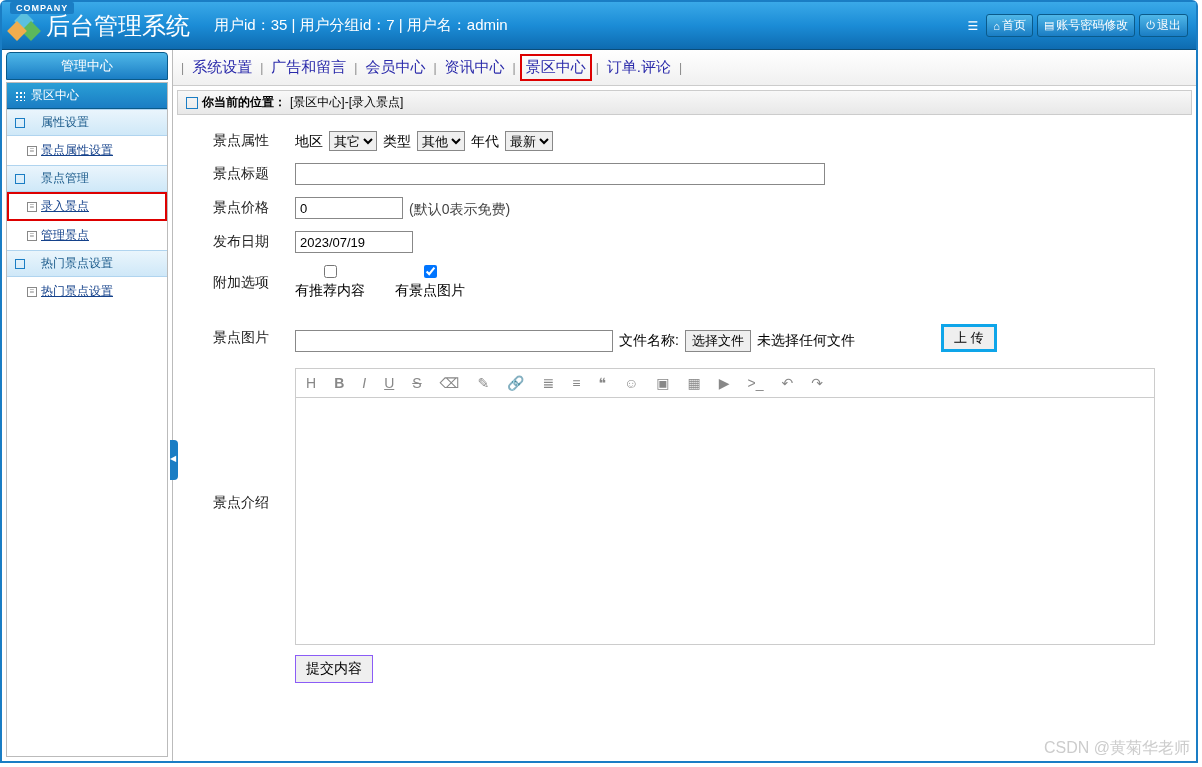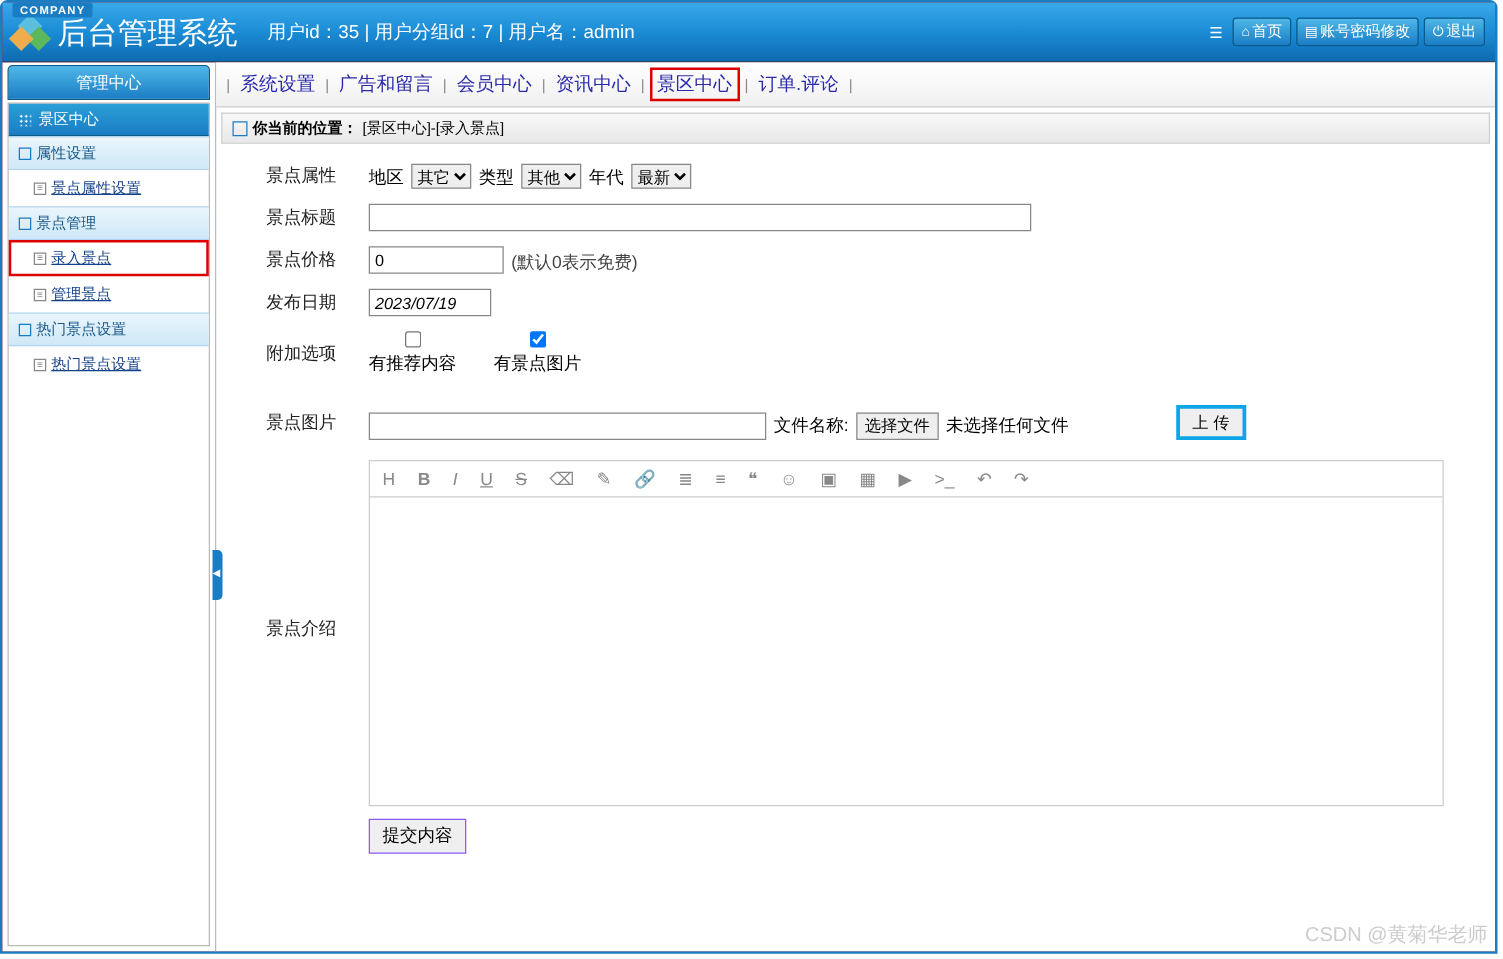--- a/index.html
+++ b/index.html
@@ -1,18 +1,18 @@
 <!DOCTYPE html>
 <html><head>
 <meta charset="utf-8">
 <style>
 * { margin: 0; padding: 0; box-sizing: border-box; }
 body { font-family: Arial, "Microsoft YaHei", sans-serif; font-size: 12px; background: #fff; width: 1202px; height: 767px; overflow: hidden; position: relative; }
 
-.window-frame { border: 2px solid #1a7dc4; width: 1198px; height: 763px; background: #b91c1c; border-radius: 6px 6px 0 0; display: flex; flex-direction: column; }
+.window-frame { border: 2px solid #1a7dc4; width: 1198px; height: 763px; background: #0f766e; border-radius: 6px 6px 0 0; display: flex; flex-direction: column; }
 
 .company-badge { position: absolute; top: 2px; left: 10px; background: #1a7dc4; color: #fff; font-size: 9px; font-weight: bold; padding: 1px 6px; border-radius: 2px; z-index: 10; letter-spacing: 1px; }
 
 .header-bar { background: linear-gradient(to bottom, #3aa9e8 0%, #1b8cd6 50%, #0e6bb0 100%); height: 48px; display: flex; align-items: center; padding: 0 8px; border-bottom: 1px solid #0a4d7a; }
 .logo-icon { width: 28px; height: 28px; margin-right: 8px; position: relative; margin-top: 4px; }
 .logo-icon::before { content: ""; position: absolute; width: 14px; height: 14px; background: #5bc0de; top: 0; left: 7px; transform: rotate(45deg); }
 .logo-icon::after { content: ""; position: absolute; width: 14px; height: 14px; background: #f0ad4e; top: 10px; left: 0; transform: rotate(45deg); }
 .logo-icon span { position: absolute; width: 14px; height: 14px; background: #5cb85c; top: 10px; left: 14px; transform: rotate(45deg); }
 .system-title { font-size: 24px; color: #fff; font-weight: normal; margin-right: 24px; }
 .user-info { color: #fff; font-size: 15px; }
@@ -21,21 +21,21 @@
 .header-btn .icn { font-size: 11px; }
 .header-icon-small { color: #fff; font-size: 12px; margin-right: 4px; }
 
 .main-area { flex: 1; display: flex; background: #fff; }
 
 .sidebar-wrap { width: 170px; display: flex; flex-direction: column; }
 .sidebar-header { background: linear-gradient(to bottom, #4fb7e8, #1a7dc4); color: #fff; text-align: center; padding: 4px 0; font-size: 13px; border: 1px solid #0a5a8a; border-radius: 4px 4px 0 0; margin: 2px 4px 0 4px; }
 .sidebar { border: 1px solid #bbb; margin: 2px 4px 4px 4px; flex: 1; background: #fff; }
 .sidebar-group-h { background: linear-gradient(to bottom, #2a9fd6 0%, #1a7dc4 100%); color: #fff; padding: 4px 8px; font-size: 12px; display: flex; align-items: center; gap: 6px; border-bottom: 1px solid #0a5a8a; }
 .sidebar-group-h .dots { display: inline-block; width: 10px; height: 10px; background-image: radial-gradient(#fff 1px, transparent 1px); background-size: 4px 4px; }
-.sidebar-sub-h { background: linear-gradient(to bottom, #eaf5fc, #cfe8f8); color: #1a5a8a; padding: 4px 8px; border-top: 1px solid #b0d4ef; border-bottom: 1px solid #b0d4ef; display: flex; align-items: center; gap: 4px; }
+.sidebar-sub-h { background: linear-gradient(to bottom, #eaf5fc, #cfe8f8); color: #1a5a8a; padding: 4px 8px; border-top: 1px solid #b0d4ef; border-bottom: 1px solid #b0d4ef; display: flex; align-items: center; gap: 16px; }
 .sidebar-sub-h .sq { width: 10px; height: 10px; border: 1px solid #1a7dc4; display: inline-block; }
 .sidebar-item { padding: 6px 8px 6px 20px; display: flex; align-items: center; gap: 4px; }
 .sidebar-item .ficn { width: 10px; height: 10px; border: 1px solid #888; display: inline-block; font-size: 8px; text-align: center; line-height: 8px; color: #888; }
 .sidebar-item a { color: #15428b; text-decoration: underline; font-size: 12px; }
 .sidebar-item.active { outline: 2px solid #d00; outline-offset: -2px; }
 
 .content-area { flex: 1; display: flex; flex-direction: column; border-left: 1px solid #bbb; }
 .top-nav { border-bottom: 1px solid #ccc; padding: 4px 8px; background: linear-gradient(to bottom, #fff, #f0f0f0); display: flex; align-items: center; gap: 4px;}
 .top-nav a { color: #2a2aaa; text-decoration: none; font-size: 15px; padding: 2px 4px; }
 .top-nav .sep { color: #888; }
@@ -194,21 +194,21 @@
           <div class="form-label">景点价格</div>
           <div class="form-ctrl">
             <input type="text" class="num-input" value="0" style="">
             <span class="muted">(默认0表示免费)</span>
           </div>
         </div>
 
         <div class="form-row">
           <div class="form-label">发布日期</div>
           <div class="form-ctrl">
-            <input type="text" class="num-input" style="width: 98px; font-style: italic;" value="2023/07/19">
+            <input type="text" class="num-input" style="width: 118px;" value="2023/07/19">
           </div>
         </div>
 
         <div class="form-row">
           <div class="form-label">附加选项</div>
           <div class="form-ctrl">
             <label class="checkbox-lbl">
               <input type="checkbox" style="">
               <span>有推荐内容</span>
             </label>

